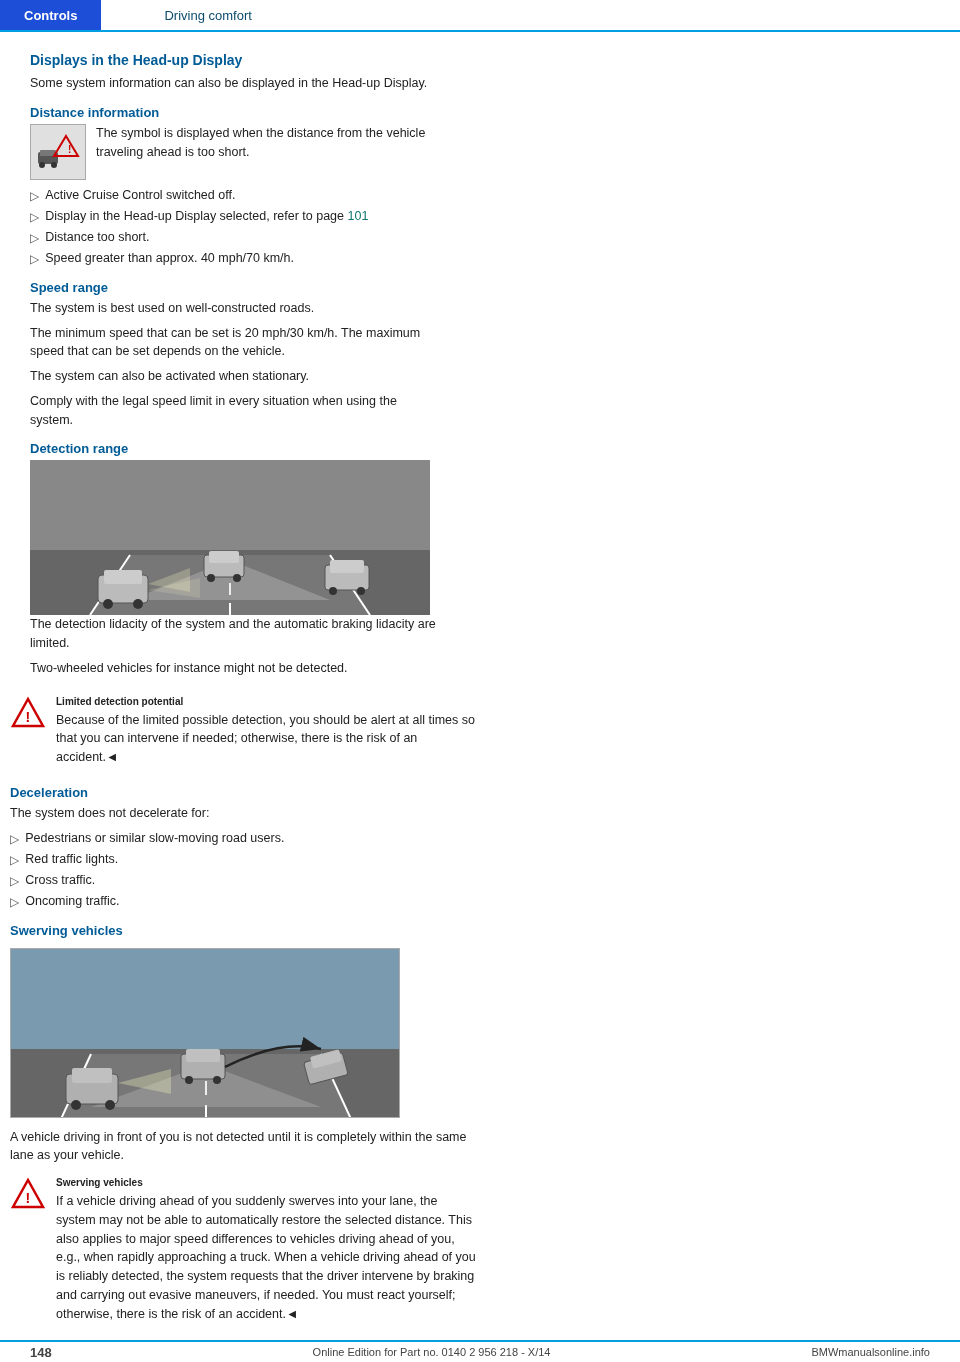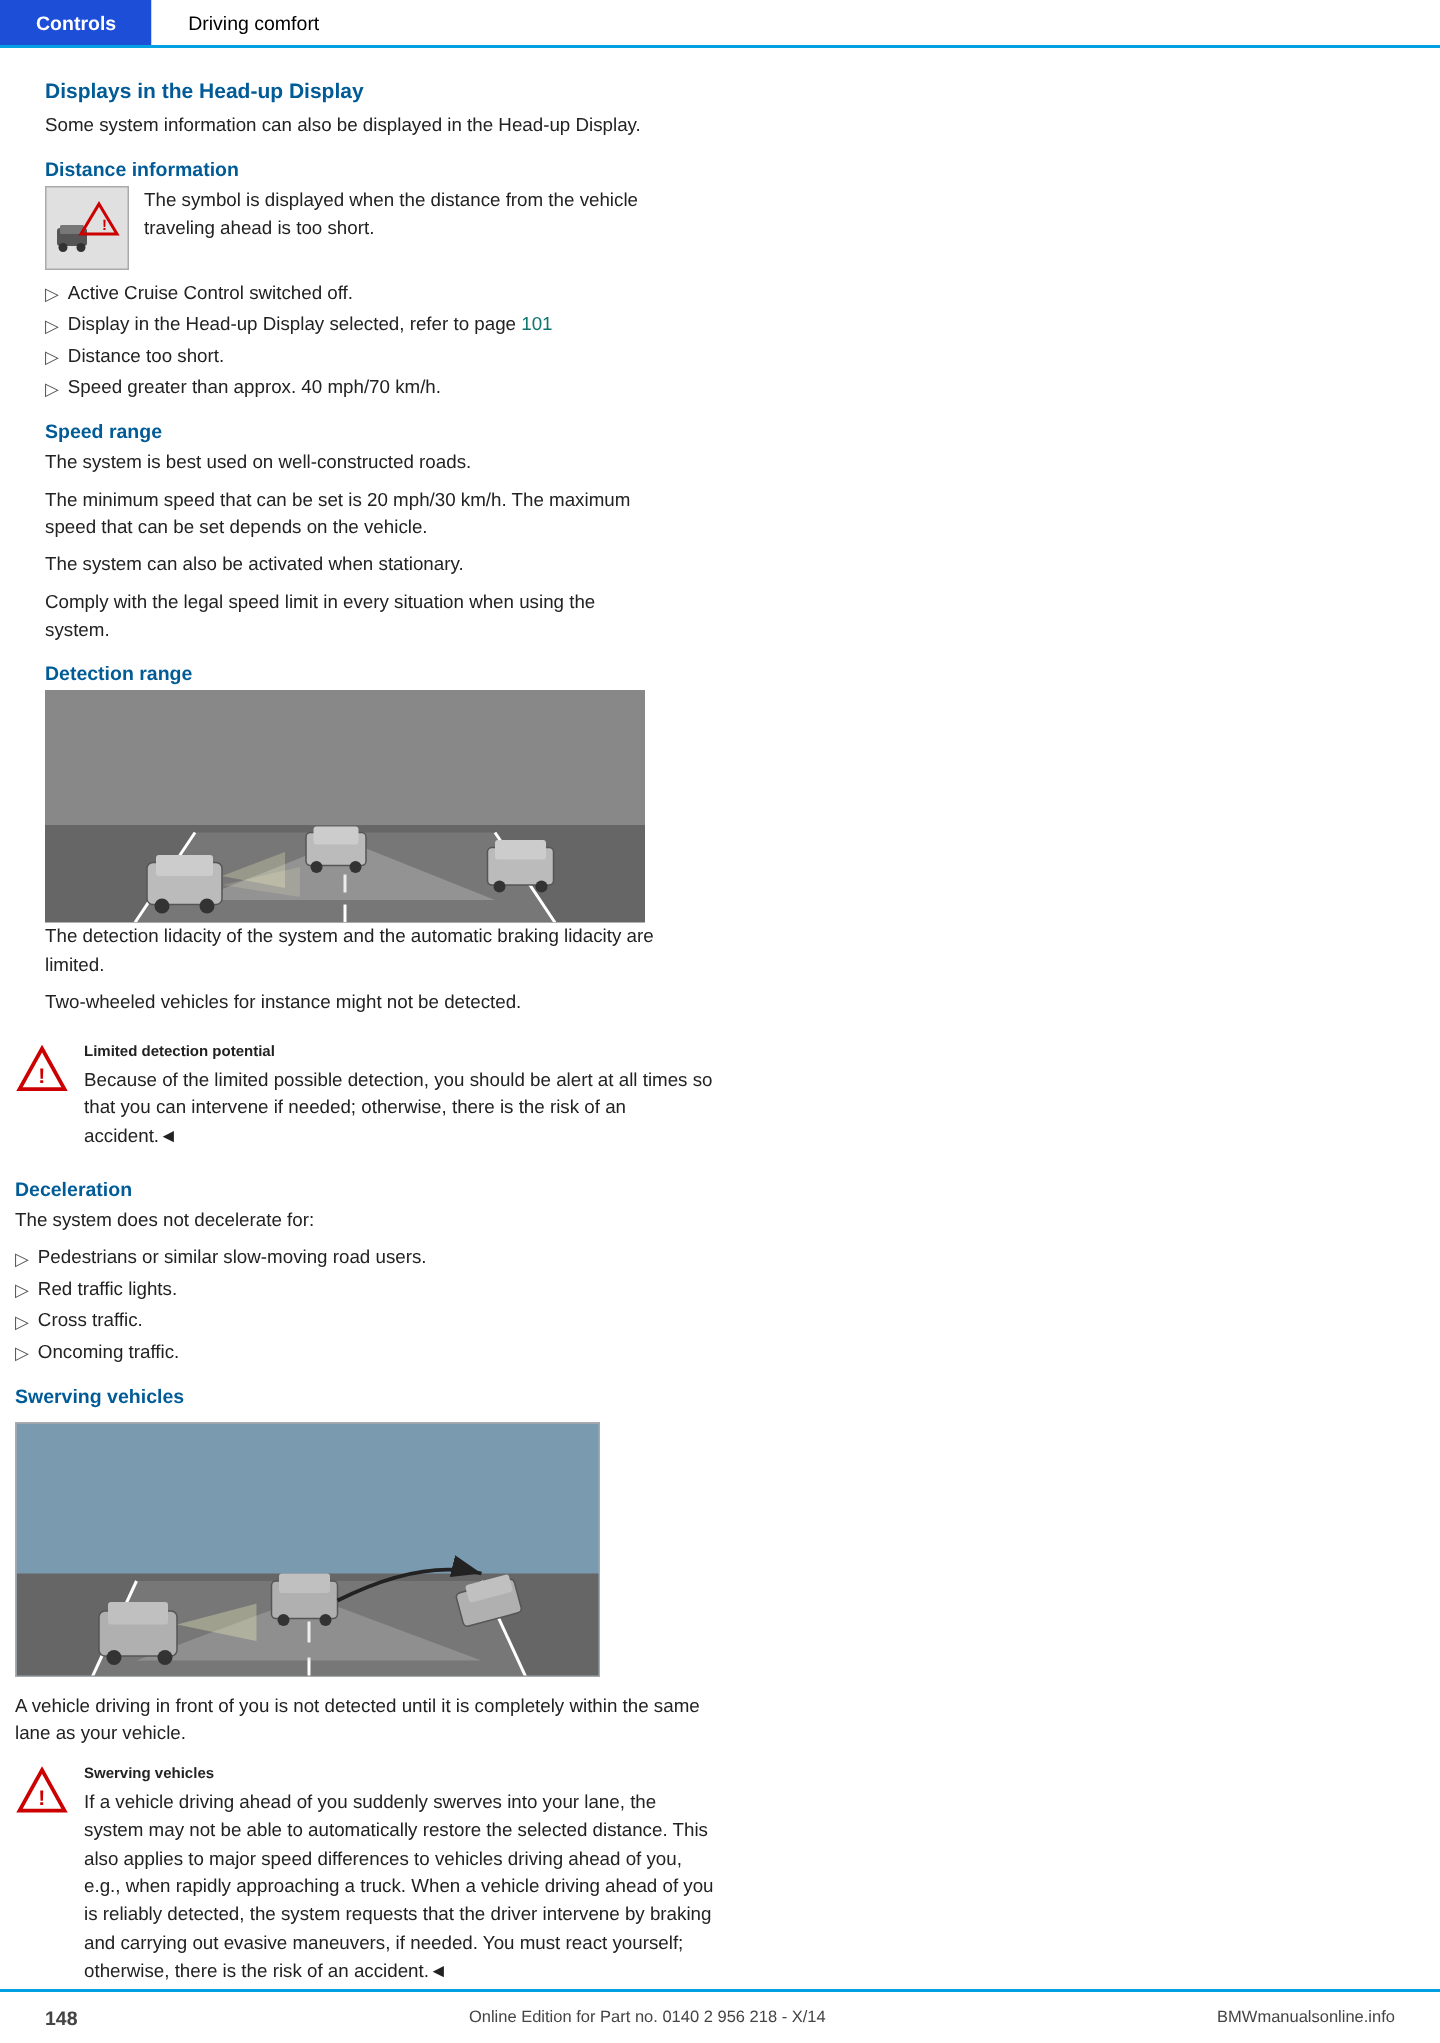--- a/index.html
+++ b/index.html
@@ -23,25 +23,26 @@
       background: #1d4ed8;
       color: #fff;
       padding: 0 24px;
       display: flex;
       align-items: center;
       font-size: 13px;
       font-weight: bold;
     }
     .header-tab-inactive {
       background: #fff;
-      color: #000000;
+      color: #0c4a6e;
       padding: 12px 24px;
       display: flex;
       align-items: center;
       font-size: 13px;
+      margin-left: 39px;
     }
 
     
     .main-content {
       display: flex;
       padding: 20px 0 0 0;
       flex-direction: column;
     }
     .left-col {
       width: 460px;
@@ -159,21 +160,21 @@
       font-size: 10px;
       margin-bottom: 2px;
     }
 
     
     .footer {
       position: absolute;
       bottom: 0;
       left: 0;
       right: 0;
-      height: 36px;
+      height: 22px;
       display: flex;
       align-items: center;
       justify-content: space-between;
       padding: 0 30px;
       border-top: 2px solid #00a0e3;
       font-size: 11px;
       color: #444;
     }
     .footer-page {
       font-weight: bold;

